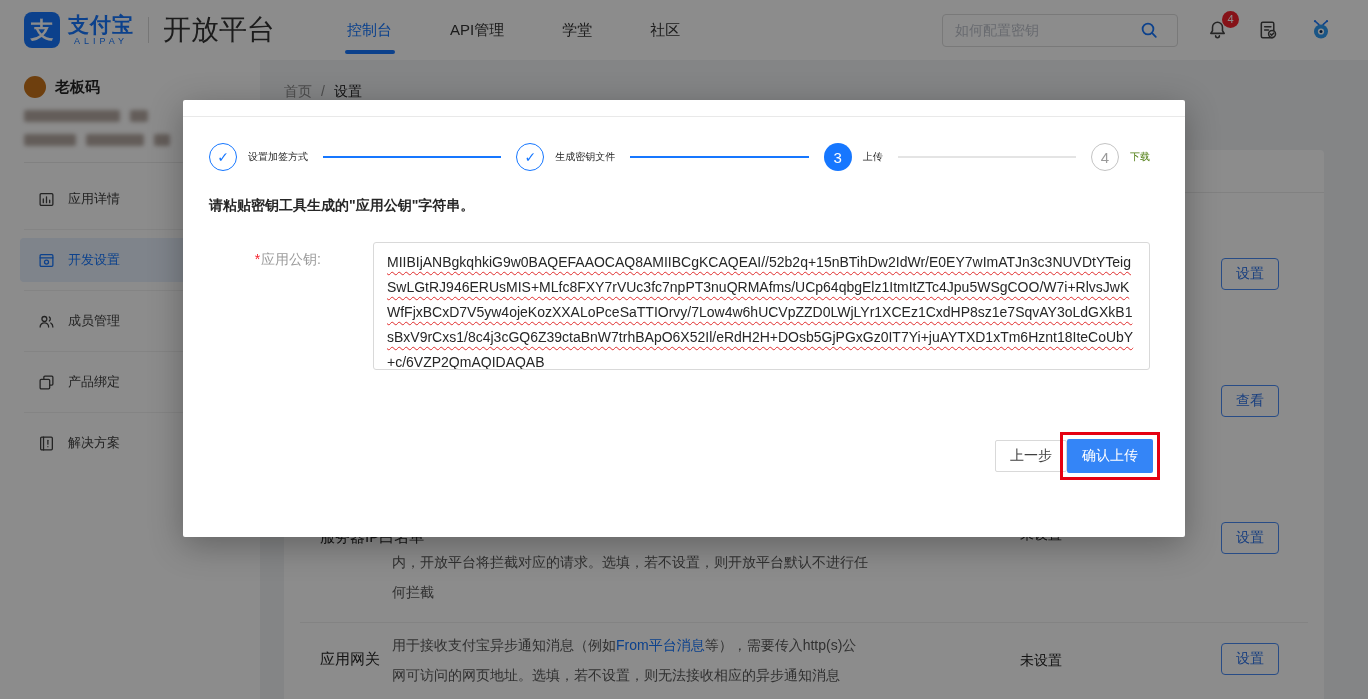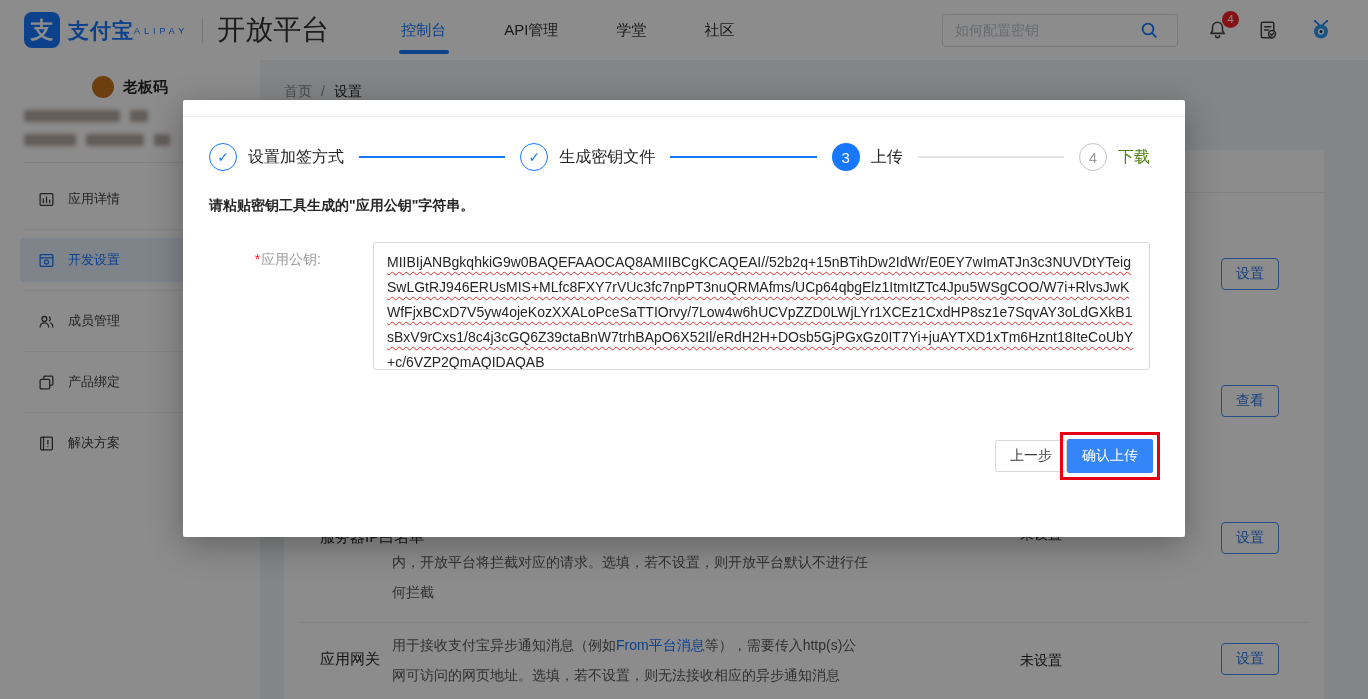--- a/index.html
+++ b/index.html
@@ -4,40 +4,40 @@
 <style>
   * { margin:0; padding:0; box-sizing:border-box; }
   html,body { width:1368px; height:699px; overflow:hidden; }
   body { font-family:"Liberation Sans","DejaVu Sans",sans-serif; }
   .page { position:relative; width:1368px; height:699px; background:#f0f2f5; overflow:hidden; }
 
   
   .topbar { position:absolute; top:0; left:0; right:0; height:60px; background:#fff; display:flex; align-items:center; padding:0 30px 0 24px; z-index:1; }
   .logo-block { display:flex; align-items:center; cursor:pointer; }
   .logo-mark { width:36px; height:36px; border-radius:8px; background:#1677ff; color:#fff; font-size:23px; font-weight:bold; display:flex; align-items:center; justify-content:center; }
-  .logo-text { margin-left:8px; display:flex; align-items:center; }
+  .logo-text { margin-left:8px; display:flex; flex-direction:column; align-items:center; }
   .logo-cn { font-size:21px; font-weight:700; color:#1677ff; line-height:21px; letter-spacing:1px; }
   .logo-en { font-size:9px; color:#1677ff; letter-spacing:4px; margin-top:1px; }
   .logo-divider { width:1px; height:26px; background:#d8d8d8; margin:0 14px; }
   .platform-name { font-size:28px; color:#333; }
   .topnav { display:flex; margin-left:72px; gap:58px; height:60px; align-items:center; }
   .topnav-item { font-size:15px; color:#333; position:relative; height:100%; display:flex; align-items:center; cursor:pointer; }
   .topnav-item.active { color:#1677ff; }
   .topnav-item.active::after { content:""; position:absolute; bottom:6px; left:50%; transform:translateX(-50%); width:50px; height:4px; border-radius:2px; background:#1677ff; }
   .search-box { margin-left:auto; width:236px; height:33px; border:1px solid #dcdcdc; border-radius:4px; display:flex; align-items:center; padding:0 19px 0 12px; background:#fff; }
   .search-box input { border:0; outline:0; flex:1; font-size:14px; color:#333; min-width:0; background:transparent; }
   .search-box input::placeholder { color:#bfc3cc; }
   .top-icons { display:flex; align-items:center; gap:28px; margin-left:28px; margin-right:4px; }
   .icon-btn { position:relative; display:flex; cursor:pointer; }
   .badge { position:absolute; top:-8px; right:-10px; min-width:17px; height:17px; border-radius:9px; background:#f5222d; color:#fff; font-size:11px; display:flex; align-items:center; justify-content:center; padding:0 3px; }
 
   
   .sidebar { position:absolute; top:60px; left:0; width:260px; bottom:0; background:#fff; z-index:1; }
   .app-info { padding:16px 24px 0; }
-  .app-title { display:flex; align-items:center; gap:9px;justify-content:center; }
+  .app-title { display:flex; align-items:center; gap:9px; }
   .app-badge { width:22px; height:22px; border-radius:50%; background:#c8741a; flex:0 0 auto; }
   .app-name { font-size:15px; color:#262626; font-weight:600; }
   .masked-line { margin-top:12px; display:flex; gap:10px; align-items:center; }
   .masked-seg { height:12px; border-radius:2px; background:#a3948c; filter:blur(2px); opacity:.8; }
   .sidebar-divider { height:1px; background:#ececec; margin:16px 24px 0; }
   .menu { padding:14px 0; }
   .menu-item { height:44px; margin:0 20px; display:flex; align-items:center; gap:13px; padding:0 18px; font-size:13px; color:#404040; border-radius:4px; cursor:pointer; }
   .menu-item.active { background:#e7f0fd; color:#1677ff; }
   .menu-item svg { flex:0 0 auto; }
   .menu-sep { height:1px; background:#f0f0f0; margin:8px 24px; }
@@ -63,21 +63,21 @@
   .modal-title { font-size:19px; color:#262626; font-weight:500; }
   .modal-close { font-size:20px; color:#8c8c8c; line-height:1; cursor:pointer; margin-top:3px; }
   .modal-hr { height:1px; background:#e9e9e9; margin-top:16px; }
   .modal-body { padding:26px 35px 0 26px; }
   .stepper { display:flex; align-items:center; }
   .step { display:flex; align-items:center; }
   .step-circle { width:28px; height:28px; border-radius:50%; display:flex; align-items:center; justify-content:center; font-size:15px; flex:0 0 auto; }
   .step.done .step-circle { border:1.5px solid #1677ff; color:#1677ff; font-size:14px; }
   .step.active .step-circle { background:#1677ff; color:#fff; }
   .step.pending .step-circle { border:1px solid #c4c4c4; color:#9a9a9a; }
-  .step-label { margin-left:11px; font-size:16px; color:#262626; white-space:nowrap; }
+  .step-label { margin-left:11px; font-size:10px; color:#262626; white-space:nowrap; }
   .step.pending .step-label { color:#4d7c0f; }
   .step-line { flex:1; height:2px; margin:0 15px; background:#1677ff; }
   .step-line.gray { background:#e4e4e4; }
   .instruction { margin-top:26px; font-size:14px; color:#262626; font-weight:600; }
   .form-row { margin-top:27px; display:flex; }
   .field-label { width:112px; text-align:right; font-size:14px; color:#9b9b9b; margin-right:52px; padding-top:9px; white-space:nowrap; }
   .required { color:#f5222d; margin-right:1px; }
   .key-box { flex:1; height:128px; border:1px solid #d9d9d9; border-radius:3px; padding:7px 13px; background:#fff; overflow:hidden; cursor:text; }
   .key-text { font-size:14px; line-height:25px; color:#262626; word-break:break-all; text-decoration:underline; text-decoration-style:wavy; text-decoration-color:#e02b2b; text-decoration-thickness:1px; text-underline-offset:4px; }
   .modal-footer { display:flex; justify-content:flex-end; align-items:center; padding:0 32px; margin-top:69px; }

